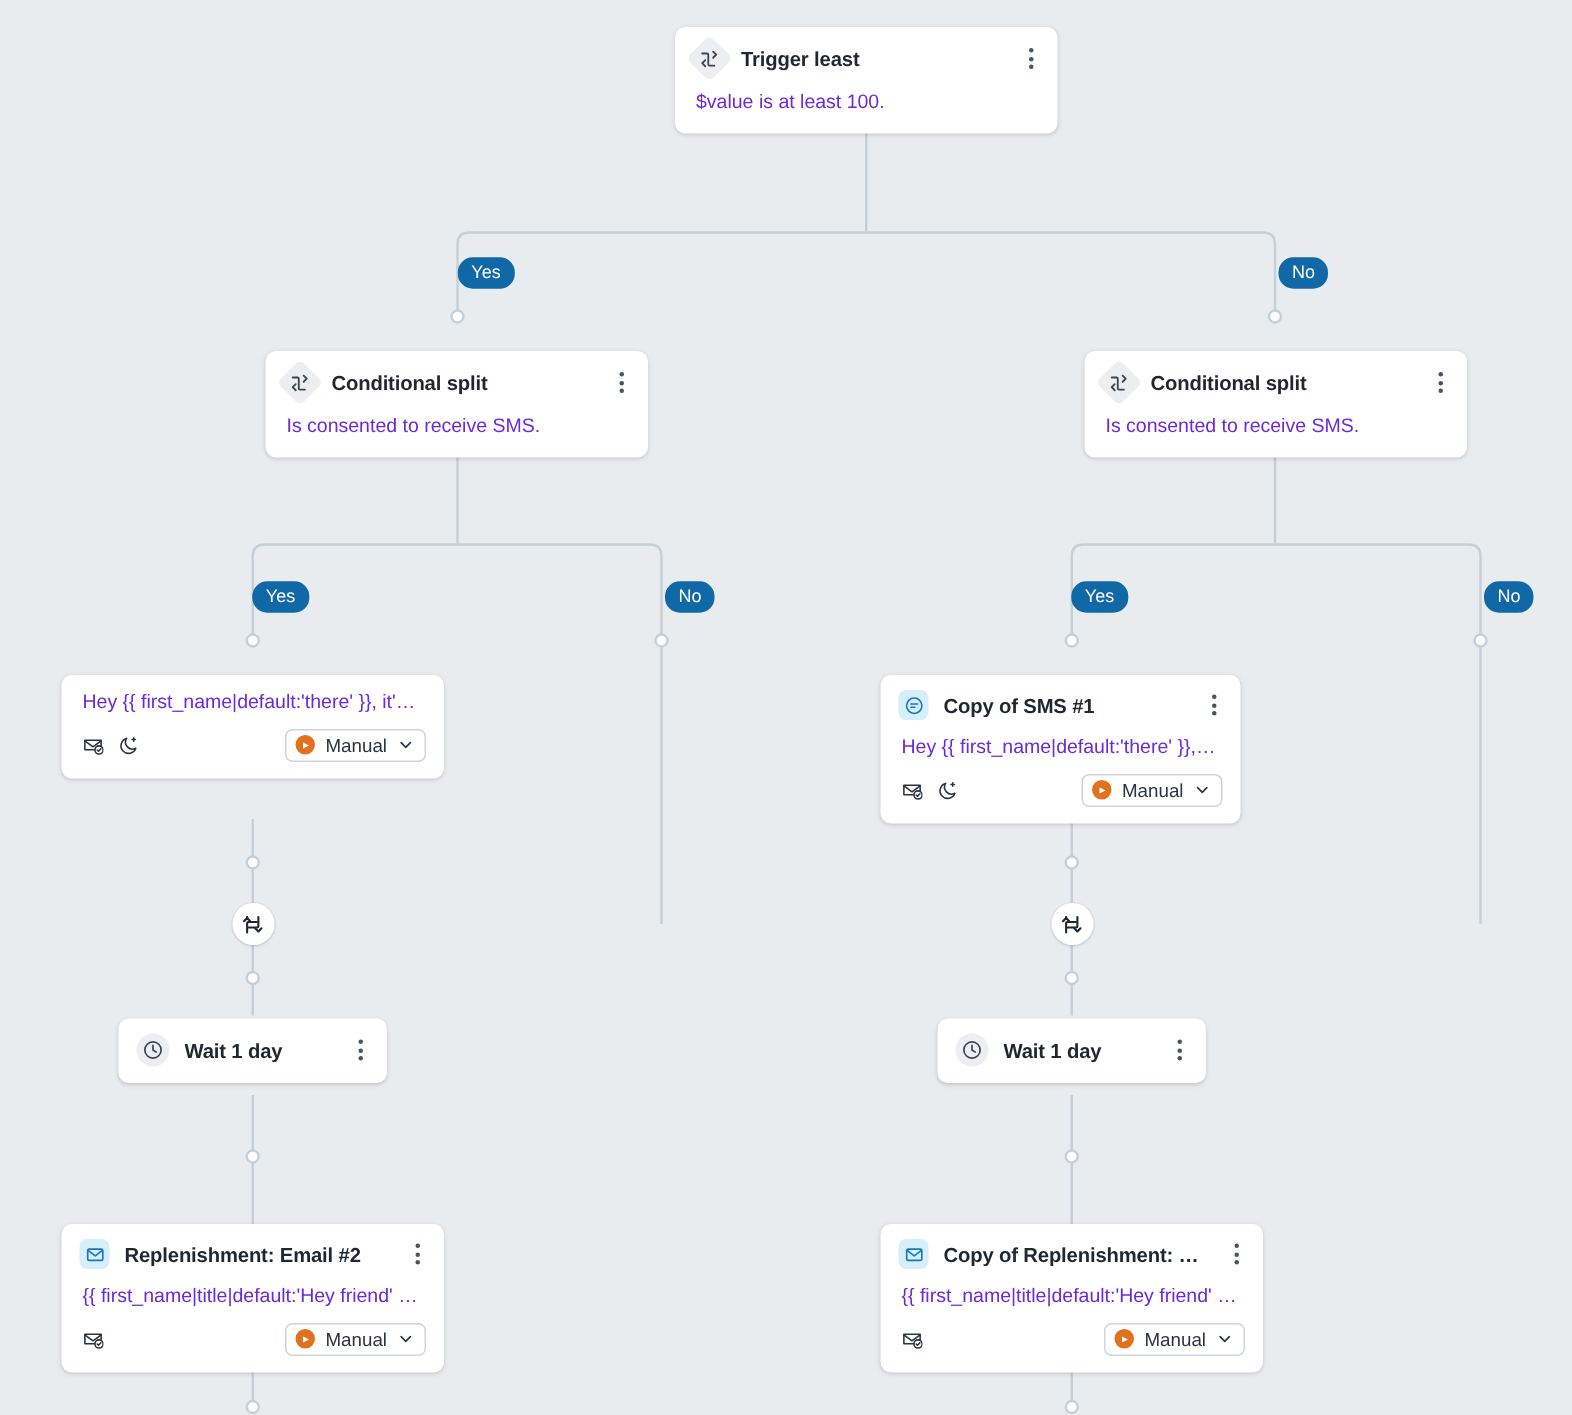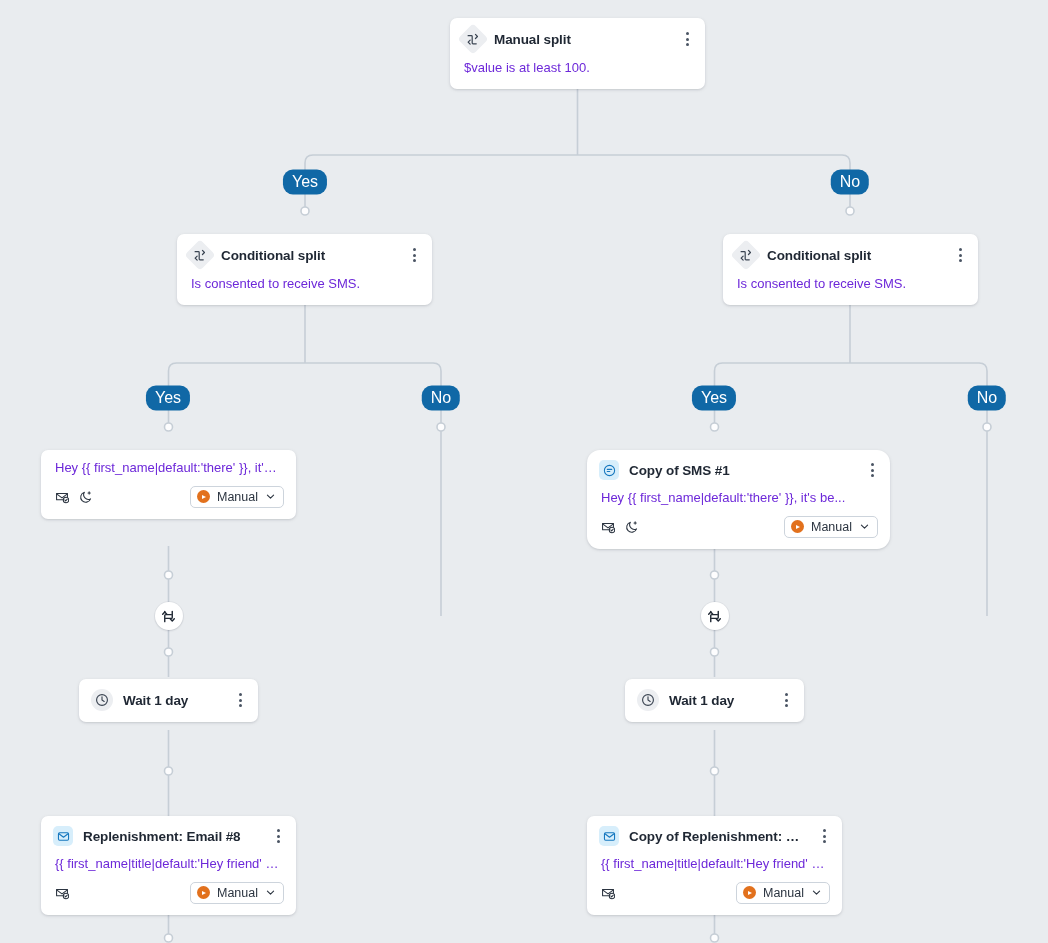--- a/index.html
+++ b/index.html
@@ -176,27 +176,28 @@
   .manual .chev {
     width: 11px; height: 11px;
     flex: none;
   }
 
   
   .pill {
     position: absolute;
     background: #1068a6;
     color: #ffffff;
-    font-size: 16px;
+    font-size: 12px;
     line-height: 1;
     padding: 4px 9px 5px;
     border-radius: 10px;
     transform: translate(-50%, -50%);
     white-space: nowrap;
     cursor: pointer;
+    margin-left: 19px;
   }
 
   
   .loopnode {
     position: absolute;
     width: 28px; height: 28px;
     border-radius: 50%;
     background: #ffffff;
     box-shadow: 0 1px 2px rgba(16,24,40,0.12), 0 0 0 1px rgba(16,24,40,0.04);
     display: flex;
@@ -254,21 +255,21 @@
 
   <div class="node" style="left:450px; top:18px; width:255px;">
     <div class="node-head">
       <span class="ic ic-split">
         <svg width="13" height="13" viewBox="0 0 16 16" fill="none" stroke="#3a4452" stroke-width="1.5" stroke-linecap="round" stroke-linejoin="round">
           <path d="M2 3 h4 a1 1 0 0 1 1 1 v8 a1 1 0 0 0 1 1 h4"></path>
           <path d="M11 1.5 L13.5 4 L11 6.5"></path>
           <path d="M4.5 13.5 L2 11 L4.5 8.5"></path>
         </svg>
       </span>
-      <span class="node-title">Manual split</span>
+      <span class="node-title">Trigger least</span>
       <span class="kebab">
           <i></i>
           <i></i>
           <i></i>
         </span>
     </div>
     <div class="node-body" style="padding-bottom:12px;">$value is at least 100.</div>
   </div>
 
   <div class="pill" style="left:305px; top:182px;">Yes</div>
@@ -339,21 +340,21 @@
       <span class="manual">
         <span class="dot-play"></span>
         <span>Manual</span>
         <svg class="chev" viewBox="0 0 16 16" fill="none" stroke="#2b3440" stroke-width="1.6" stroke-linecap="round" stroke-linejoin="round">
             <path d="M3.5 6 L8 10.5 L12.5 6"></path>
           </svg>
       </span>
     </div>
   </div>
 
-  <div class="node" style="left:587px; top:450px; width:303px;border-radius:13px;">
+  <div class="node" style="left:587px; top:450px; width:240px;">
     <div class="node-head">
       <span class="ic ic-sms">
         <svg width="13" height="13" viewBox="0 0 16 16" fill="none" stroke="#1778bf" stroke-width="1.3" stroke-linecap="round" stroke-linejoin="round">
           <circle cx="8" cy="8" r="6.3"></circle>
           <path d="M5.2 6.6 h5.6"></path>
           <path d="M5.2 9.2 h3.2"></path>
         </svg>
       </span>
       <span class="node-title">Copy of SMS #1</span>
       <span class="kebab">
@@ -444,21 +445,21 @@
   </div>
 
   <div class="node" style="left:41px; top:816px; width:255px;">
     <div class="node-head">
       <span class="ic ic-mail">
         <svg width="13" height="13" viewBox="0 0 16 16" fill="none" stroke="#1778bf" stroke-width="1.35" stroke-linecap="round" stroke-linejoin="round">
           <rect x="1.8" y="3.4" width="12.4" height="9.2" rx="1.4"></rect>
           <path d="M2.4 4.6 L8 8.9 L13.6 4.6"></path>
         </svg>
       </span>
-      <span class="node-title">Replenishment: Email #8</span>
+      <span class="node-title">Replenishment: Email #2</span>
       <span class="kebab">
           <i></i>
           <i></i>
           <i></i>
         </span>
     </div>
     <div class="node-body">{{ first_name|title|default:'Hey friend' }}, r...</div>
     <div class="node-foot">
       <span class="foot-icons">
         <span class="ic">

